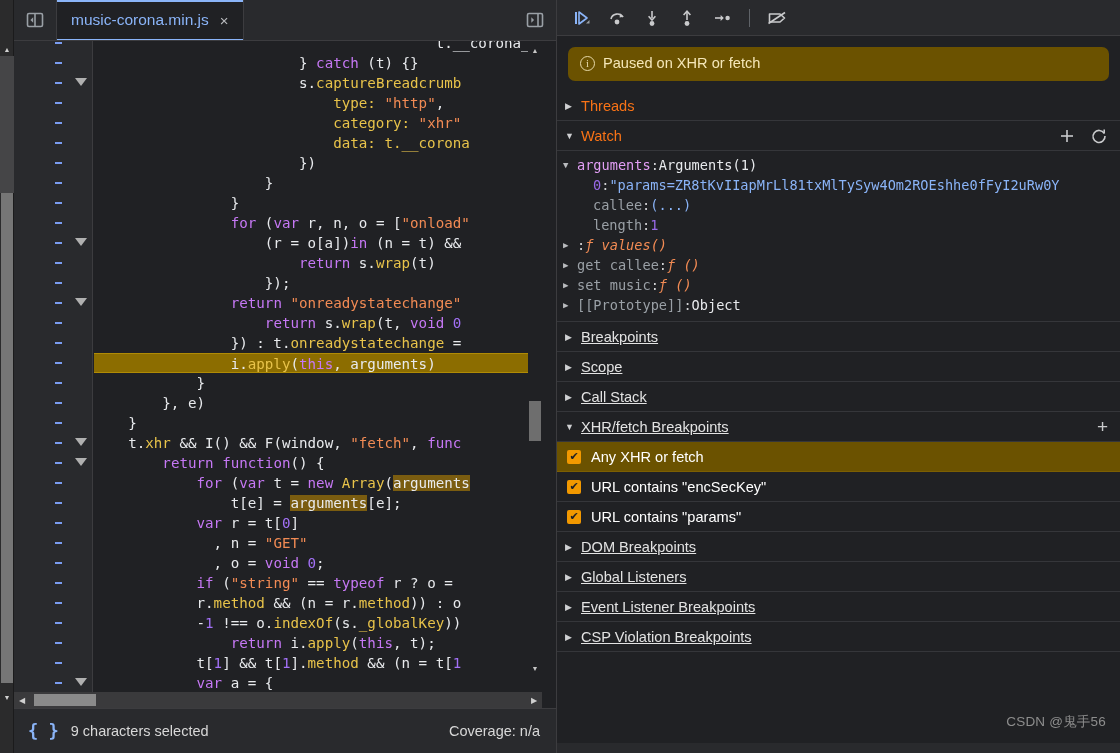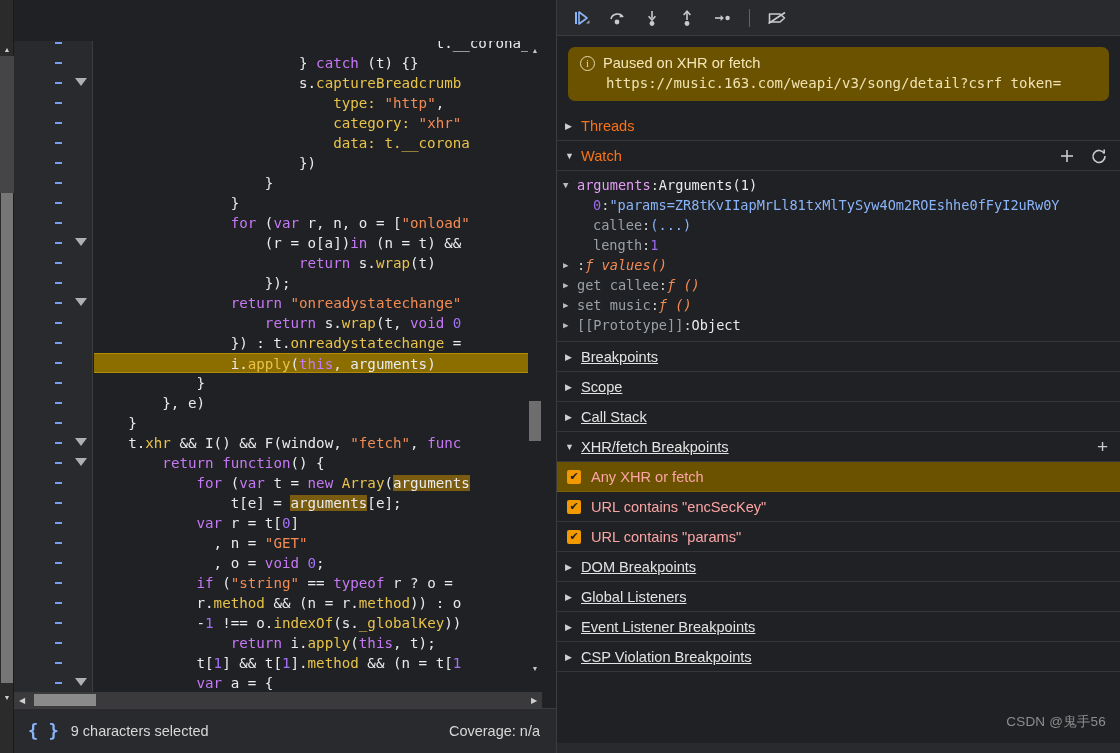--- a/index.html
+++ b/index.html
@@ -216,21 +216,21 @@
   .xrow {
     display: flex; align-items: center; height: 30px; padding-left: 10px;
     border-bottom: 1px solid #35363a; cursor: pointer;
   }
   .xrow.active { background: #6b5200; border-bottom-color: #7c5f02; }
   .cb {
     width: 14px; height: 14px; background: #f29900; border-radius: 2px; flex: none;
     display: flex; align-items: center; justify-content: center;
     color: #202124; font-size: 11px; line-height: 1; margin-right: 10px;
   }
-  .xrow .xlabel { color: #fca5a5; font-size: 14.6px; }
+  .xrow .xlabel { color: #ffffff; font-size: 14.6px; }
 
   #watermark {
     position: absolute; right: 14px; bottom: 22px;
     color: #8d8d8d; font-size: 13.5px; letter-spacing: .2px;
   }
   #right-bottom-bar {
     position: absolute; left: 0; right: 0; bottom: 0; height: 10px; background: #292a2d;
   }
 </style>
 </head>
@@ -240,20 +240,42 @@
 
   <div id="left-pane">
 
     <div id="outer-scroll">
       <div class="track-top"></div>
       <div class="arr-up">▲</div>
       <div class="thumb"></div>
       <div class="arr-dn">▼</div>
     </div>
 
+    <div id="tabbar">
+      <div class="panel-toggle">
+        <svg width="20" height="20" viewBox="0 0 20 20">
+          <rect x="2.5" y="3.5" width="15" height="13" rx="1.5" fill="none" stroke="#9aa0a6" stroke-width="1.6"></rect>
+          <line x1="10" y1="3.5" x2="10" y2="16.5" stroke="#9aa0a6" stroke-width="1.6"></line>
+          <path d="M8.2 7.3 L5.4 10 L8.2 12.7 Z" fill="#9aa0a6"></path>
+        </svg>
+      </div>
+      <div id="tab-strip">
+        <div class="tab">
+          <span class="tab-title">music-corona.min.js</span>
+          <span class="tab-close">×</span>
+        </div>
+      </div>
+      <div class="panel-toggle">
+        <svg width="20" height="20" viewBox="0 0 20 20">
+          <rect x="2.5" y="3.5" width="15" height="13" rx="1.5" fill="none" stroke="#9aa0a6" stroke-width="1.6"></rect>
+          <line x1="13" y1="3.5" x2="13" y2="16.5" stroke="#9aa0a6" stroke-width="1.6"></line>
+          <path d="M6.3 7.3 L9.1 10 L6.3 12.7 Z" fill="#9aa0a6"></path>
+        </svg>
+      </div>
+    </div>
 
     <div id="editor">
       <div id="gutter">
           <div class="gl" style="top: -8px;">
             <span class="dash"></span>
           </div>
           <div class="gl" style="top: 12px;">
             <span class="dash"></span>
           </div>
           <div class="gl" style="top: 32px;">
@@ -424,21 +446,20 @@
           <line x1="2.5" y1="15.5" x2="19" y2="4.5" stroke="#c9cacc" stroke-width="1.6"></line>
         </svg>
       </div>
     </div>
 
     <div id="paused-banner">
       <div class="pb-title">
         <span class="info-circle">i</span>
         <span>Paused on XHR or fetch</span>
       </div>
-      <div class="pb-url">https://music.163.com/weapi/v3/song/detail?csrf_token=</div>
     </div>
 
     <div class="sec-header" style="margin-top:10px">
       <span class="caret">▶</span>
       <span class="sec-title">Threads</span>
     </div>
 
     <div class="sec-header">
       <span class="caret">▼</span>
       <span class="sec-title">Watch</span>

